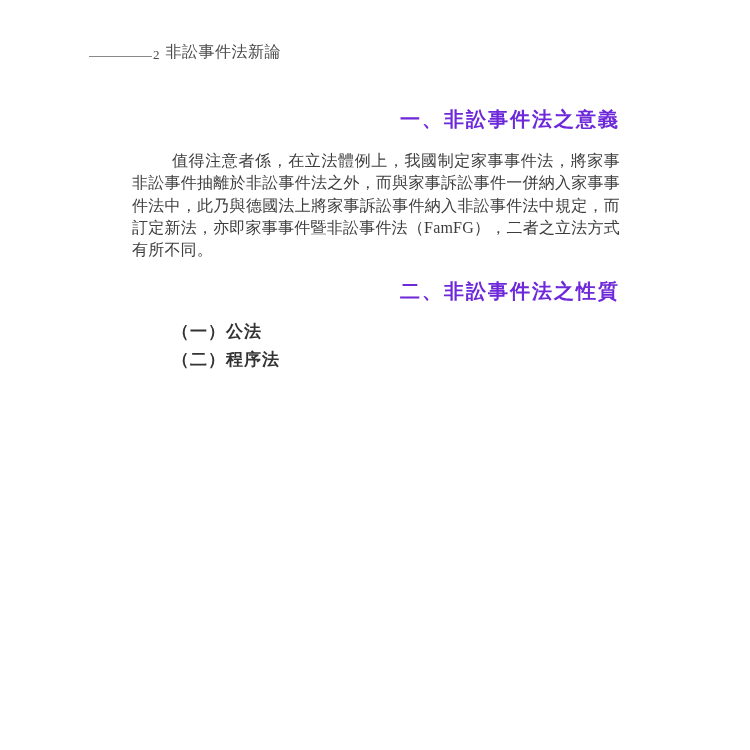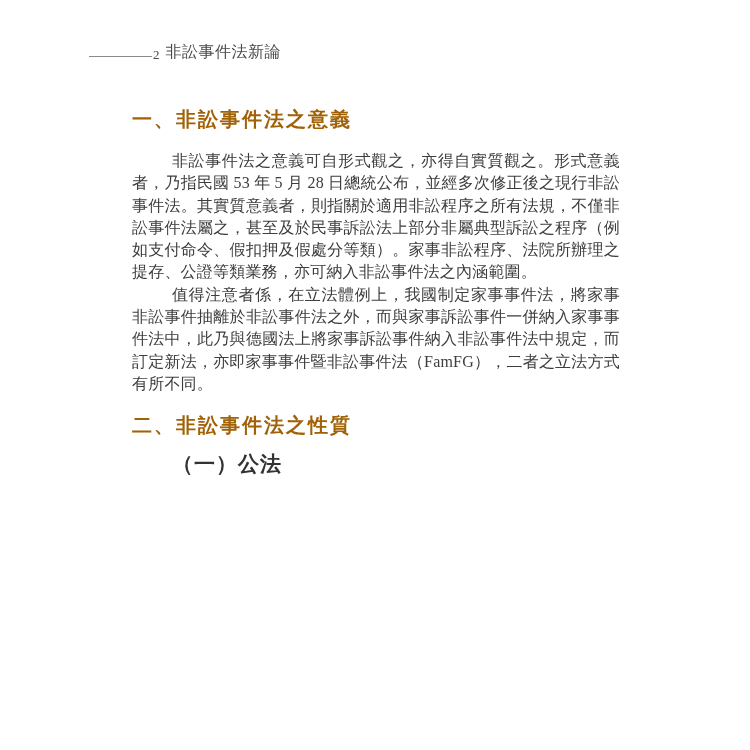--- a/index.html
+++ b/index.html
@@ -39,29 +39,29 @@
     color: #4a4a4a;
   }
   .content {
     position: absolute;
     top: 105px; left: 132px;
     width: 488px;
   }
   h1.section-heading {
     font-size: 20px; font-weight: 700;
     letter-spacing: 2px;
-    text-align: left;
+    text-align: right;
     line-height: 28px;
     margin: 0 0 17px 0;
-    color: #a16207;
+    color: #6d28d9;
   }
   h1.section-heading.second { margin-top: 16px; }
   h2.subsection-heading {
-    font-family: Liberation Mono, monospace;
-    font-size: 21px; font-weight: 700;
+    font-family: Liberation Serif, serif;
+    font-size: 17px; font-weight: 700;
     line-height: 20px;
     letter-spacing: 1px;
     margin: 0 0 8px 0;
     padding-left: 40px;
     color: #333333;
   }
   h2.subsection-heading.second { margin-top: 6px; margin-bottom: 13px; }
   p.body-paragraph {
     margin: 0;
     font-size: 16px;
@@ -81,26 +81,26 @@
   <div class="header">
     <span class="header-rule"></span>
     <span class="page-number">2</span>
     <span class="running-title">非訟事件法新論</span>
   </div>
 
   <div class="content">
 
     <h1 class="section-heading">一、非訟事件法之意義</h1>
 
-    <p class="body-paragraph">非訟事件法之意義可自形式觀之，亦得自實質觀之。形式意義者，乃指民國 53 年 5 月 28 日總統公布，並經多次修正後之現行非訟事件法。其實質意義者，則指關於適用非訟程序之所有法規，不僅非訟事件法屬之，甚至及於民事訴訟法上部分非屬典型訴訟之程序（例如支付命令、假扣押及假處分等類）。家事非訟程序、法院所辦理之提存、公證等類業務，亦可納入非訟事件法之內涵範圍。</p>
 
     <p class="body-paragraph">值得注意者係，在立法體例上，我國制定家事事件法，將家事非訟事件抽離於非訟事件法之外，而與家事訴訟事件一併納入家事事件法中，此乃與德國法上將家事訴訟事件納入非訟事件法中規定，而訂定新法，亦即家事事件暨非訟事件法（FamFG），二者之立法方式有所不同。</p>
 
     <h1 class="section-heading second">二、非訟事件法之性質</h1>
 
     <h2 class="subsection-heading">（一）公法</h2>
 
 
+    <h2 class="subsection-heading second">（二）程序法</h2>
 
 
   </div>
 
 </div>
 
 </body></html>

